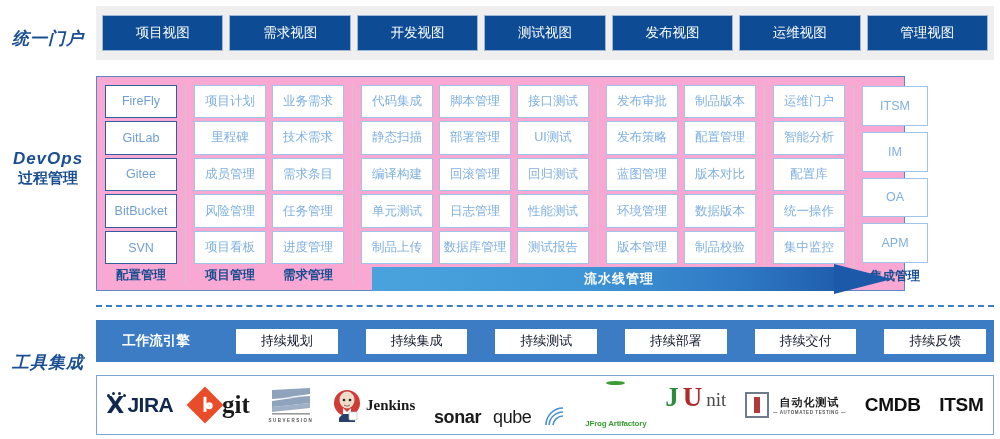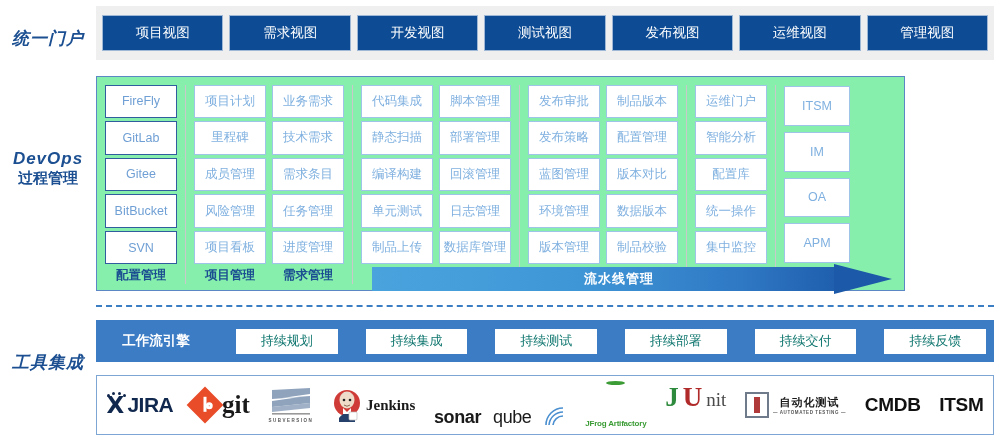--- a/index.html
+++ b/index.html
@@ -39,21 +39,21 @@
     border:1px solid #9fb8d6;
     color:#ffffff;font-size:13.5px;
     display:flex;align-items:center;justify-content:center;
     box-sizing:border-box;
   }
 
   
   .devops-panel{
     position:absolute;left:96px;top:76px;width:809px;height:215px;
     border:1px solid #5b87c4;
-    background:#86efac;
+    background:#f9a8d4;
     box-sizing:border-box;
   }
   .cols{
     position:absolute;left:0;top:0;width:100%;height:100%;
     display:flex;align-items:stretch;
     padding:6px 5px 4px 5px;box-sizing:border-box;
   }
   .group{display:flex;align-items:stretch;}
   .vdiv{width:1px;background:#c9c9c9;margin:2px 5px 2px 5px;flex:0 0 1px;}
 
@@ -118,21 +118,21 @@
     padding:0 8px;box-sizing:border-box;
   }
   .wf-engine{
     flex:0 0 104px;height:52px;
     display:flex;align-items:center;justify-content:center;
     color:#ffffff;font-size:13.5px;font-weight:bold;
   }
   .wf-item{
     flex:1 1 0;height:25px;background:#ffffff;
     display:flex;align-items:center;justify-content:center;
-    color:#0f766e;font-size:13px;
+    color:#0f172a;font-size:13px;
     box-sizing:border-box;
     margin-left:20px;
   }
 
   
   .logo-row{
     position:absolute;left:96px;top:375px;width:898px;height:60px;
     border:1px solid #7ea6d4;
     background:#ffffff;
     display:flex;align-items:center;justify-content:space-around;
@@ -270,20 +270,28 @@
             <div class="cell">制品上传</div>
             <div class="col-title">CI流水线</div>
           </div>
           <div class="col w-std">
             <div class="cell">脚本管理</div>
             <div class="cell">部署管理</div>
             <div class="cell">回滚管理</div>
             <div class="cell">日志管理</div>
             <div class="cell">数据库管理</div>
             <div class="col-title">CD流水线</div>
+          </div>
+          <div class="col w-std">
+            <div class="cell">接口测试</div>
+            <div class="cell">UI测试</div>
+            <div class="cell">回归测试</div>
+            <div class="cell">性能测试</div>
+            <div class="cell">测试报告</div>
+            <div class="col-title">CT流水线</div>
           </div>
         </div>
         <div class="vdiv"></div>
         <div class="group">
           <div class="col w-std">
             <div class="cell">发布审批</div>
             <div class="cell">发布策略</div>
             <div class="cell">蓝图管理</div>
             <div class="cell">环境管理</div>
             <div class="cell">版本管理</div>

